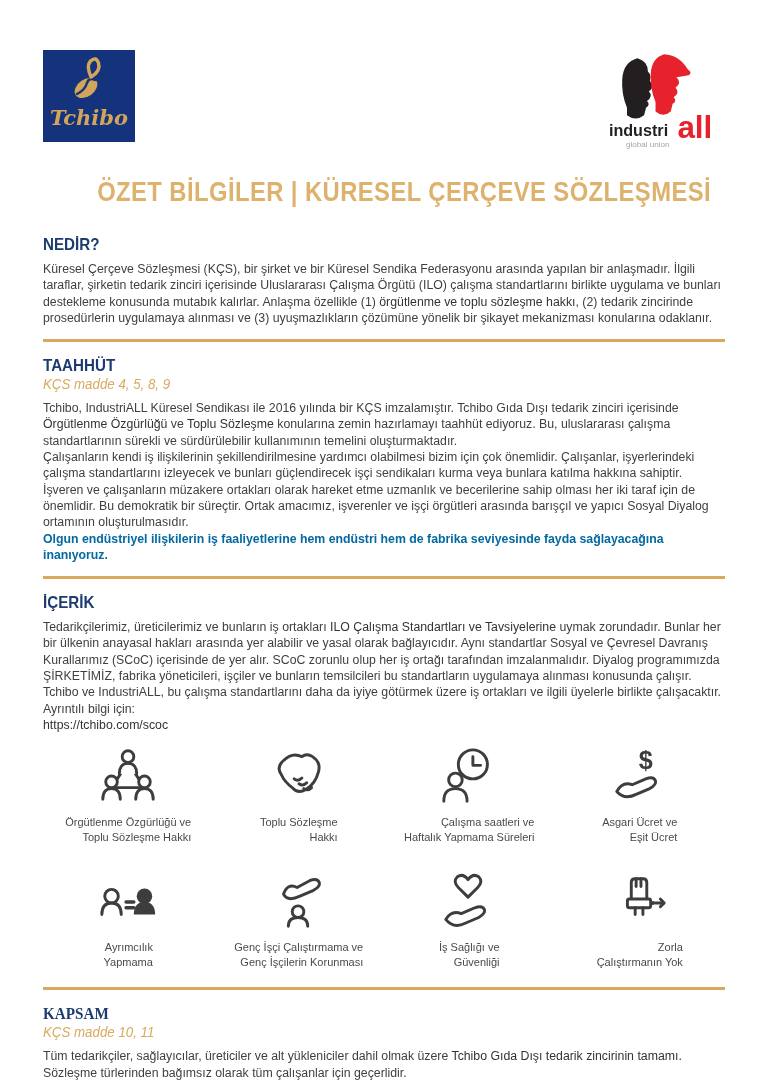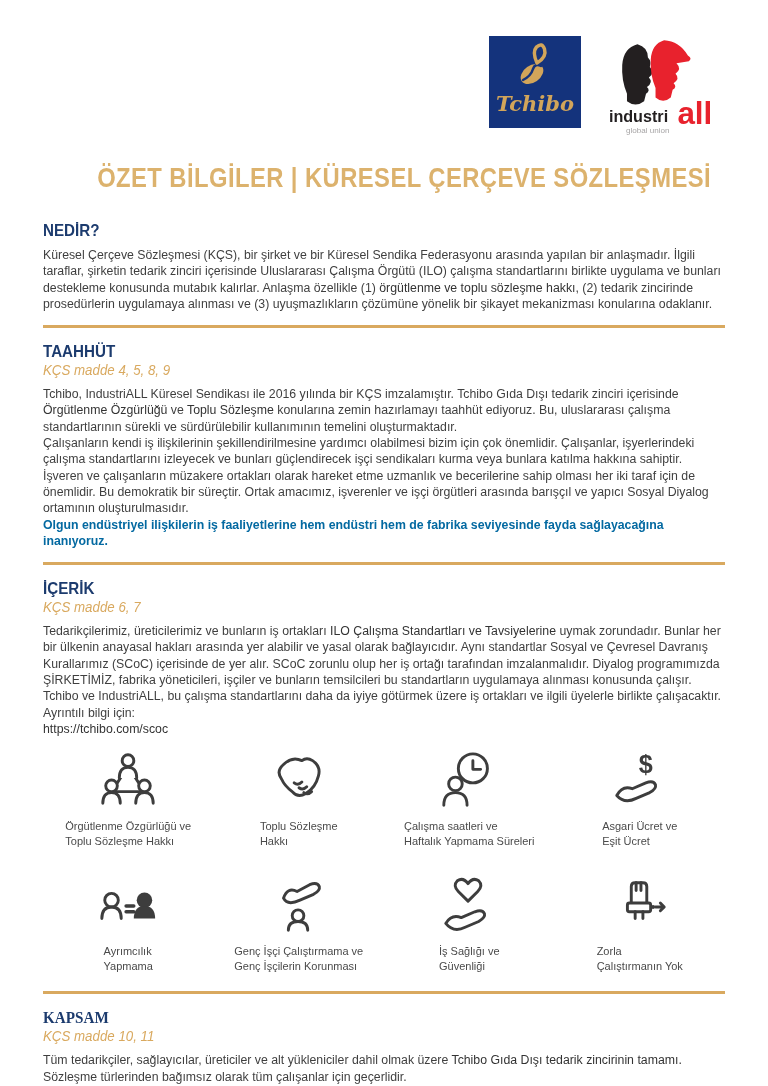--- a/index.html
+++ b/index.html
@@ -2,21 +2,21 @@
 <html><head>
 <meta charset="utf-8">
 <style>
   html,body{margin:0;padding:0;background:#ffffff;}
   .page{
     width:768px;height:1086px;background:#fff;position:relative;overflow:hidden;
     font-family:"Liberation Sans",sans-serif;color:#3f3f3f;box-sizing:border-box;
     padding:0 43px;
   }
   
-  .logos{display:flex;justify-content:flex-end;align-items:flex-start;gap:26px;padding-top:36px;height:100px;}
+  .logos{display:flex;justify-content:space-between;align-items:flex-start;gap:26px;padding-top:50px;height:100px;}
   .tchibo-logo{width:92px;height:92px;display:block;}
   .iall-logo{width:118px;height:98px;display:block;margin-top:2px;}
   
   .title-wrap{text-align:center;margin-top:26px;height:32px;}
   .title-inner{
     display:inline-block;transform:scaleX(.85);transform-origin:center;
     font-size:28px;font-weight:700;color:#dcb26d;white-space:nowrap;letter-spacing:.5px;
   }
   
   .sec-head{margin-top:27px;line-height:19px;}
@@ -34,21 +34,21 @@
   .bold-line{font-weight:700;color:#0369a1;}
   .scoc{font-weight:400;color:#333;font-size:12.3px;line-height:16.3px;cursor:pointer;}
   .rule{height:3px;background:#d9a95f;border:none;margin:13px 0 14px 0;}
   
   .icons-grid{
     display:grid;grid-template-columns:repeat(4,1fr);
     row-gap:26px;margin-top:12px;
   }
   .icon-cell{display:flex;flex-direction:column;align-items:center;}
   .icon-cell svg{height:62px;width:62px;}
-  .icon-label{margin-top:8px;font-size:11px;line-height:14.5px;color:#4a4a4a;text-align:left;}
+  .icon-label{margin-top:8px;font-size:11px;line-height:14.5px;color:#4a4a4a;text-align:right;}
   .ic{stroke:#3d3d3d;stroke-width:3;fill:none;stroke-linecap:round;stroke-linejoin:round;}
 </style>
 </head>
 <body>
 
 <div class="page">
 
   <div class="logos">
     <svg class="tchibo-logo" viewBox="0 0 92 92">
       <rect width="92" height="92" fill="#14337c"></rect>
@@ -80,21 +80,20 @@
   <hr class="rule">
 
   <div class="sec-head" style="margin-top:13px;"><span class="sec-h">TAAHHÜT</span></div>
   <div><span class="sec-sub">KÇS madde 4, 5, 8, 9</span></div>
   <p class="body"><span>Tchibo, IndustriALL Küresel Sendikası ile 2016 yılında bir KÇS imzalamıştır. Tchibo Gıda Dışı tedarik zinciri içerisinde </span><b>Örgütlenme Özgürlüğü</b><span> ve </span><b>Toplu Sözleşme</b><span> konularına zemin hazırlamayı taahhüt ediyoruz. Bu, uluslararası çalışma standartlarının sürekli ve sürdürülebilir kullanımının temelini oluşturmaktadır.</span></p>
   <p class="body tight">Çalışanların kendi iş ilişkilerinin şekillendirilmesine yardımcı olabilmesi bizim için çok önemlidir. Çalışanlar, işyerlerindeki çalışma standartlarını izleyecek ve bunları güçlendirecek işçi sendikaları kurma veya bunlara katılma hakkına sahiptir. İşveren ve çalışanların müzakere ortakları olarak hareket etme uzmanlık ve becerilerine sahip olması her iki taraf için de önemlidir. Bu demokratik bir süreçtir. Ortak amacımız, işverenler ve işçi örgütleri arasında barışçıl ve yapıcı Sosyal Diyalog ortamının oluşturulmasıdır.</p>
   <p class="body tight bold-line">Olgun endüstriyel ilişkilerin iş faaliyetlerine hem endüstri hem de fabrika seviyesinde fayda sağlayacağına inanıyoruz.</p>
   <hr class="rule">
 
   <div class="sec-head" style="margin-top:13px;"><span class="sec-h">İÇERİK</span></div>
-  <div><span class="sec-sub">KÇS madde 6, 7</span></div>
   <p class="body"><span>Tedarikçilerimiz, üreticilerimiz ve bunların iş ortakları </span><b>ILO Çalışma Standartları ve Tavsiyelerine</b><span> uymak zorundadır. Bunlar her bir ülkenin anayasal hakları arasında yer alabilir ve yasal olarak bağlayıcıdır. Aynı standartlar Sosyal ve Çevresel Davranış Kurallarımız (SCoC) içerisinde de yer alır. SCoC zorunlu olup her iş ortağı tarafından imzalanmalıdır. Diyalog programımızda ŞİRKETİMİZ, fabrika yöneticileri, işçiler ve bunların temsilcileri bu standartların uygulamaya alınması konusunda çalışır. Tchibo ve IndustriALL, bu çalışma standartlarını daha da iyiye götürmek üzere iş ortakları ve ilgili üyelerle birlikte çalışacaktır. Ayrıntılı bilgi için:</span></p>
   <div class="scoc">https://tchibo.com/scoc</div>
 
   <div class="icons-grid">
 
     <div class="icon-cell">
       <svg viewBox="0 0 64 64">
         <g class="ic">
           <line x1="32" y1="18" x2="15" y2="44"></line>
             <line x1="32" y1="18" x2="49" y2="44"></line>

